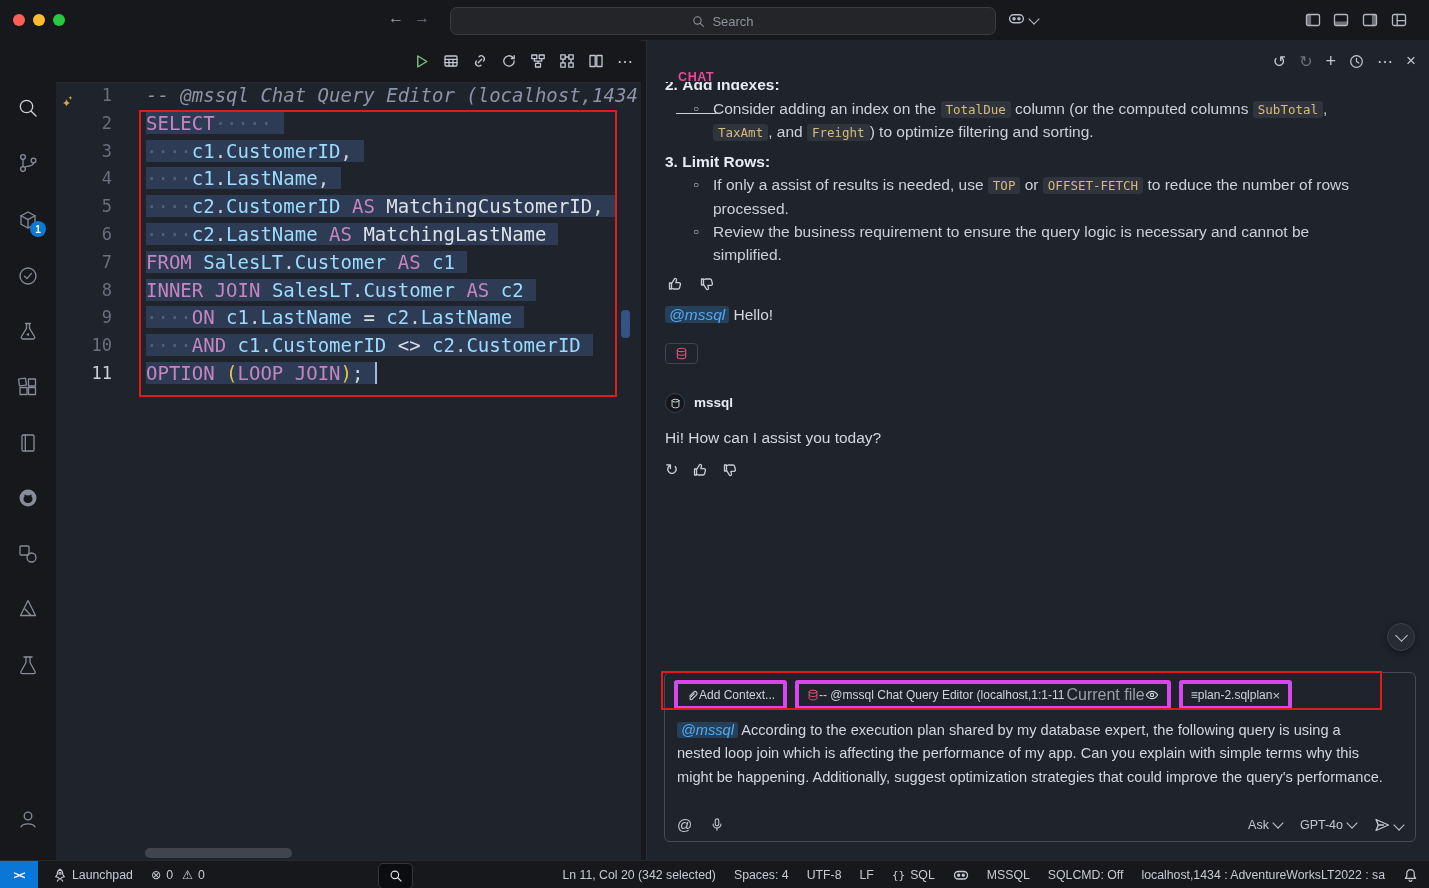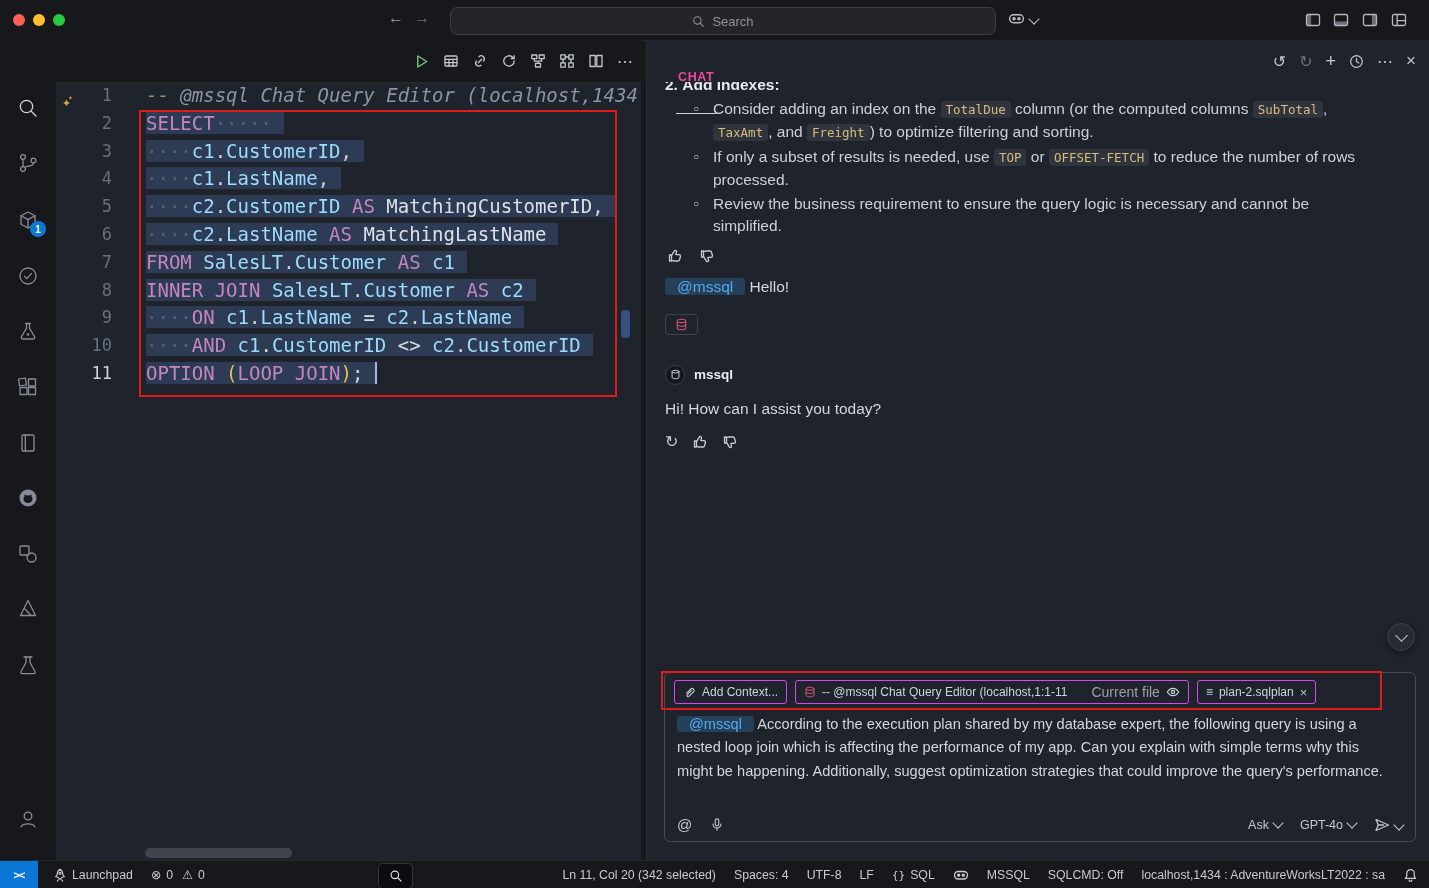--- a/index.html
+++ b/index.html
@@ -63,35 +63,35 @@
   .cl-marker{width:20px;font-size:10px;line-height:22.5px;color:#ccd0d8;flex:0 0 20px}
   .cl-text{max-width:660px}
   .cl-text code{background:#30343d;color:#d7ba7d;font-family:"DejaVu Sans Mono",monospace;font-size:12.5px;
     padding:1px 5px;border-radius:3px;}
   .feedback-row{margin:10px 0 0 2px;display:flex;gap:16px;color:#c8ccd4}
   .msg-header{margin-top:26px;display:flex;align-items:center;gap:9px;font-size:13.5px;font-weight:700;color:#e8ecf2}
   .avatar-user{width:20px;height:20px;border-radius:50%;background:radial-gradient(circle at 35% 30%,#d7b294,#8a5f42 60%,#4d3categories5 100%);background-color:#8a5f42;display:inline-block}
   .avatar-mssql{width:20px;height:20px;border-radius:50%;background:#14161b;border:1px solid #3a3f4a;display:flex;
     align-items:center;justify-content:center;box-sizing:border-box;color:#dfe3ea}
   .msg-text{margin:12px 0 0;font-size:15.5px;color:#d2d6dd}
-  .mention{background:#254059;color:#55a9f2;border-radius:3px;padding:0 12px;}
+  .mention{background:#254059;color:#55a9f2;border-radius:3px;padding:0 4px;font-style:italic;}
   .attach-pill{margin-top:16px;display:inline-flex;align-items:center;gap:7px;border:1px solid #3f4450;border-radius:4px;
     padding:3px 9px;font-size:12px;color:#c8ccd4;background:#1f232b}
   .actions-row{margin-top:10px;display:flex;gap:14px;align-items:center;color:#c8ccd4;font-size:16px}
   .scroll-btn{position:absolute;left:740px;top:583px;width:26px;height:26px;border-radius:50%;background:#272b33;
     border:1px solid #3c414c;display:flex;align-items:center;justify-content:center;color:#c8ccd4;box-shadow:0 2px 6px rgba(0,0,0,.4)}
   .chev{width:7px;height:7px;border-right:1.4px solid currentColor;border-bottom:1.4px solid currentColor;
     display:inline-block;transform:rotate(45deg);margin-left:5px;vertical-align:2px}
   .chev.big{width:8px;height:8px;margin:-3px 0 0 0}
   .input-box{position:absolute;left:17px;top:632px;width:752px;height:170px;border:1px solid #464b57;border-radius:6px;
     background:#1f232b;box-sizing:border-box;}
   .ctx-row{display:flex;align-items:center;gap:8px;padding:7px 9px 0 9px;}
-  .chip{height:22px;display:inline-flex;align-items:center;gap:6px;border:1px solid #d946ef;border-radius:3px;
+  .chip{height:22px;display:inline-flex;align-items:center;border:4px solid #d946ef;border-radius:3px;
     padding:0 8px;font-size:12px;color:#cfd3da;white-space:nowrap}
-  .chip .suffix{color:#9aa0ab;font-size:14px;margin-left:18px}
+  .chip .suffix{color:#9aa0ab;font-size:16px;margin-left:2px}
   .chip .x{font-size:13px;color:#c2c7cf}
   .input-text{padding:9px 28px 0 12px;font-size:14.6px;line-height:23.3px;color:#d2d6dd}
   .input-controls{position:absolute;left:12px;right:12px;bottom:8px;display:flex;justify-content:space-between;
     align-items:center;color:#c3c7cf;font-size:12.5px}
   .ic-left{display:flex;align-items:center;gap:18px}
   .ic-right{display:flex;align-items:center;gap:18px}
   .atgl{font-size:15px}
   
   #statusbar{position:absolute;left:0;top:860px;width:100%;height:28px;background:#17181c;border-top:1px solid #27282e;
     font-size:12.3px;color:#c6cad2;}
@@ -345,23 +345,24 @@
       </div>
     </div>
 
     <div class="chat-content">
       <div id="chat-list">
           <div class="cl-title"><span>2. </span><b>Add Indexes:</b></div>
           <div class="cl-bullet">
             <span class="cl-marker">○</span>
             <span class="cl-text"><span>Consider adding an index on the </span><code>TotalDue</code><span> column (or the computed columns </span><code>SubTotal</code><span>, </span><code>TaxAmt</code><span>, and </span><code>Freight</code><span>) to optimize filtering and sorting.</span></span>
           </div>
+          <div class="cl-title"><span>3. </span><b>Limit Rows:</b></div>
           <div class="cl-bullet">
             <span class="cl-marker">○</span>
-            <span class="cl-text"><span>If only a subset of results is needed, use </span><code>TOP</code><span> or </span><code>OFFSET-FETCH</code><span> to reduce the number of rows processed.</span></span>
+            <span class="cl-text"><span>If only a assist of results is needed, use </span><code>TOP</code><span> or </span><code>OFFSET-FETCH</code><span> to reduce the number of rows processed.</span></span>
           </div>
           <div class="cl-bullet">
             <span class="cl-marker">○</span>
             <span class="cl-text"><span>Review the business requirement to ensure the query logic is necessary and cannot be simplified.</span></span>
           </div>
         </div>
 
       <div class="feedback-row ic">
         <span>
             <svg width="16" height="16" viewBox="0 0 16 16" stroke-width="1.1">

